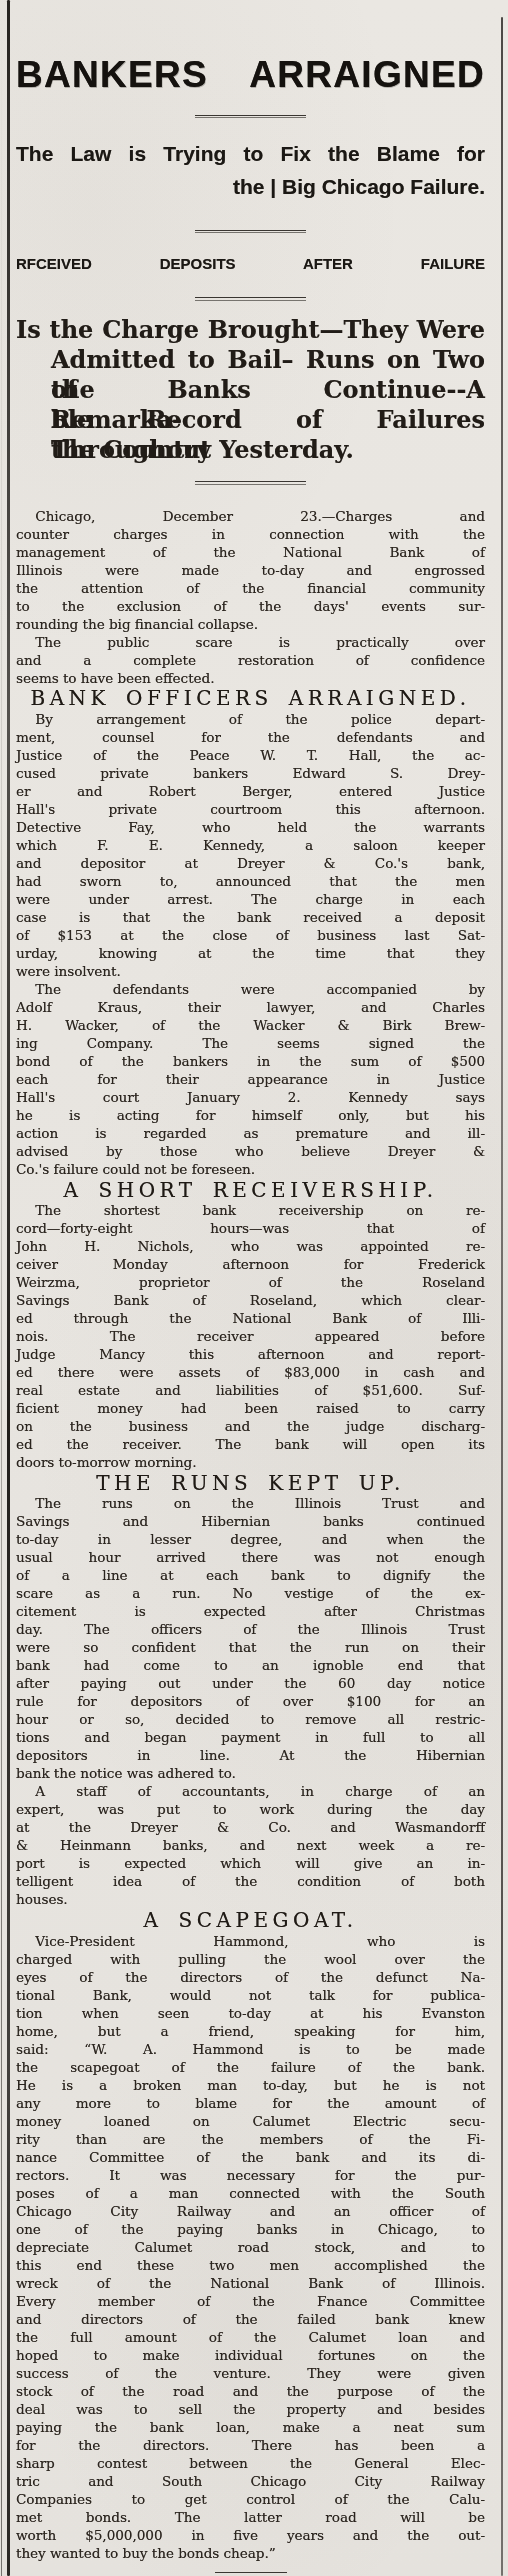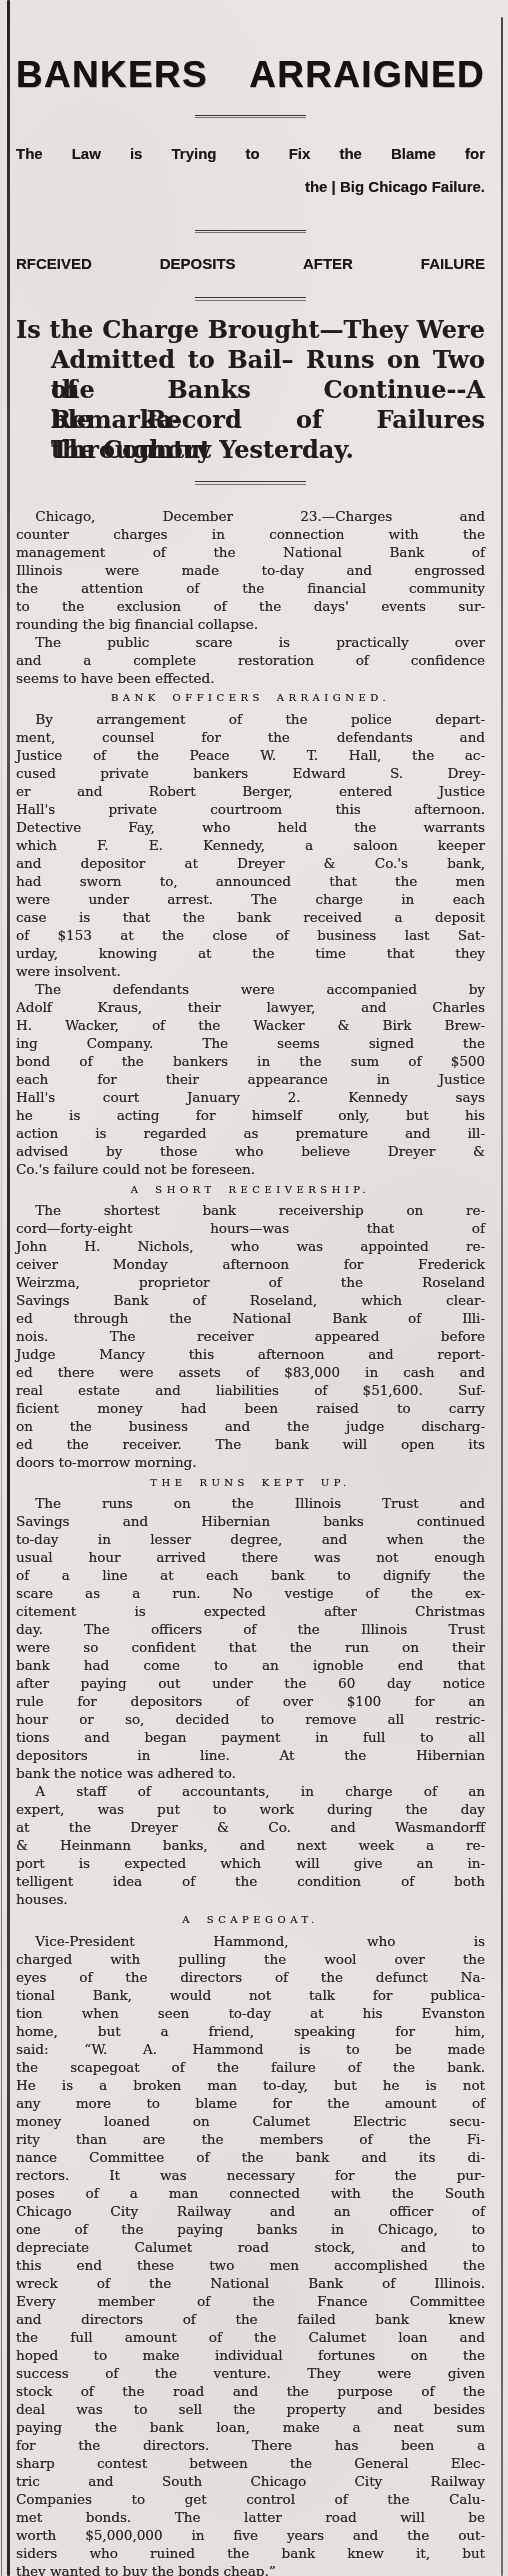--- a/index.html
+++ b/index.html
@@ -53,21 +53,21 @@
   .div1{margin-top:18px;}
   .div2{margin-top:27px;}
   .div3{margin-top:19.3px;}
   .div4{margin-top:16.7px;}
   .div-bottom{margin-top:10.3px;width:72px;border-top-width:1.9px;border-bottom:none;}
   
   .subhead{
     margin-top:19.3px;
     font-family:"Liberation Sans", sans-serif;
     font-weight:bold;
-    font-size:15px;line-height:33px;
+    font-size:21px;line-height:33px;
     color:#1b1814;
     text-shadow:0 0 0.6px rgba(25,20,15,.55);
   }
   .subhead-line-1{text-align:justify;text-align-last:justify;}
   .subhead-line-2{text-align:right;}
   
   .deposits-head{
     margin-top:16.7px;
     font-family:"Liberation Sans", sans-serif;
     font-weight:bold;
@@ -83,21 +83,21 @@
     font-size:24px;line-height:30px;height:30px;
     color:#211c17;
     text-align:justify;text-align-last:justify;
     text-shadow:0 0 0.6px rgba(30,24,18,.5);
   }
   .deck-line:not(:first-child){margin-left:35px;}
   .deck-line:last-child{text-align-last:left;}
   
   .body{margin-top:22px;}
   .shead{
-    font-size:10px;font-weight:normal;
+    font-size:20px;font-weight:normal;
     letter-spacing:4.5px;word-spacing:5.2px;
     line-height:18px;margin:2.6px 0;
     text-align:center;color:#1f1a15;
     text-shadow:0 0 0.6px rgba(30,24,18,.6);
   }
   .para{padding:0;}
   .body-line{
     font-size:13.5px;line-height:18px;height:18px;
     text-align:justify;text-align-last:justify;
     color:#2a241e;
@@ -267,21 +267,20 @@
           <div class="body-line">success of the venture. They were given</div>
           <div class="body-line">stock of the road and the purpose of the</div>
           <div class="body-line">deal was to sell the property and besides</div>
           <div class="body-line">paying the bank loan, make a neat sum</div>
           <div class="body-line">for the directors. There has been a</div>
           <div class="body-line">sharp contest between the General Elec-</div>
           <div class="body-line">tric and South Chicago City Railway</div>
           <div class="body-line">Companies to get control of the Calu-</div>
           <div class="body-line">met bonds. The latter road will be</div>
           <div class="body-line">worth $5,000,000 in five years and the out-</div>
-          <div class="body-line">siders who ruined the bank knew it, but</div>
           <div class="body-line">they wanted to buy the bonds cheap.”</div>
         </div>
 
     </div>
 
     <div class="divider div-bottom"></div>
 
   </div>
 </div>
 

